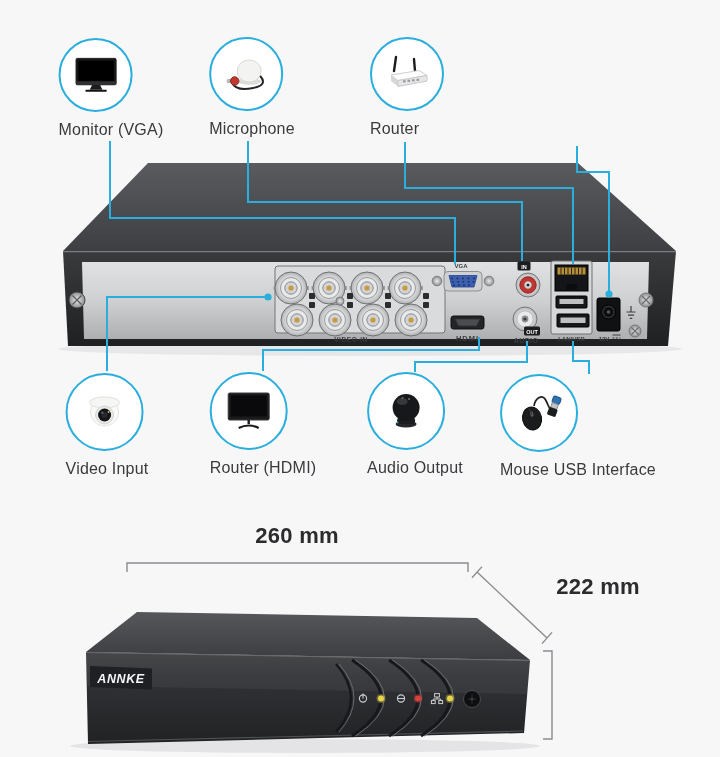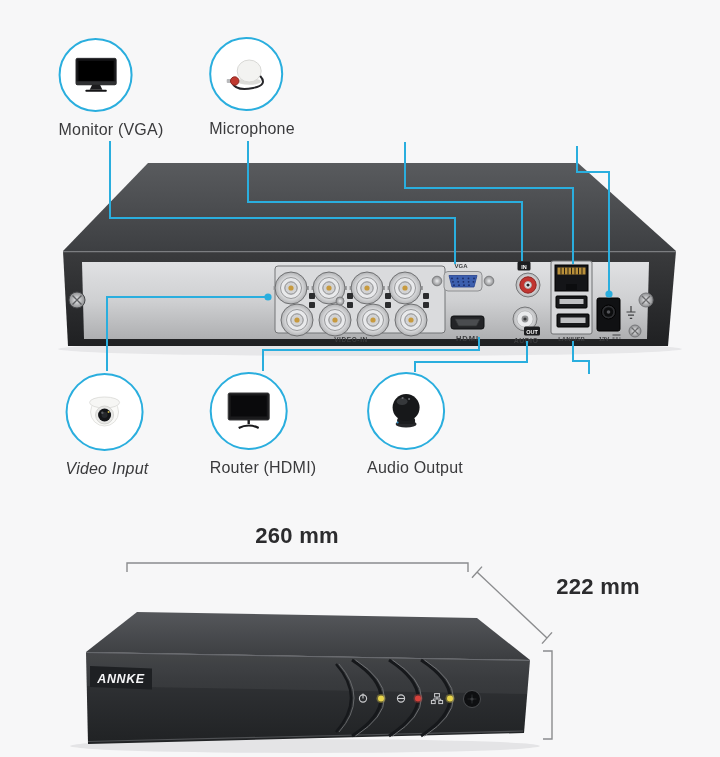--- a/index.html
+++ b/index.html
@@ -338,23 +338,39 @@
         <ellipse cx="27" cy="29.5" rx="12" ry="3.2" fill="#dcdcd9"></ellipse>
         <ellipse cx="27" cy="19" rx="12" ry="11" fill="#f3f3f1" stroke="#d8d8d5"></ellipse>
         <path d="M38,24 q8,9 -7,12 q-17,3.5 -21,-5" stroke="#26262a" stroke-width="2" fill="none"></path>
         <rect x="4.5" y="27" width="5.5" height="4" rx="1" fill="#b9babc"></rect>
         <circle cx="12.5" cy="29" r="4.2" fill="#c0392f" stroke="#8e2a22"></circle>
       </svg>
     </div>
     <div class="clabel">Microphone</div>
   </div>
 
-
-
-  <div class="callout" style="left:107px;top:373px;font-style:italic;">
+  <div class="callout" style="left:407px;top:37px;">
+    <div class="bubble sm">
+      <svg width="48" height="40" viewBox="0 0 48 40">
+        <path d="M13,3 L11,17" stroke="#1b1b1d" stroke-width="2.4" stroke-linecap="round"></path>
+        <path d="M31,5 L32,17" stroke="#1b1b1d" stroke-width="2.4" stroke-linecap="round"></path>
+        <polygon points="8,21 36,16.5 44,21.5 15,26.5" fill="#fdfdfd" stroke="#cfcfd1"></polygon>
+        <polygon points="8,21 15,26.5 15,32.5 8,27" fill="#d7d7d9"></polygon>
+        <polygon points="15,26.5 44,21.5 44,27 15,32.5" fill="#e6e6e8" stroke="#c9c9cb"></polygon>
+        <rect x="20" y="26.2" width="2.6" height="2.2" fill="#9a9b9d"></rect>
+        <rect x="24.5" y="25.7" width="2.6" height="2.2" fill="#9a9b9d"></rect>
+        <rect x="29" y="25.2" width="2.6" height="2.2" fill="#9a9b9d"></rect>
+        <rect x="33.5" y="24.7" width="2.6" height="2.2" fill="#9a9b9d"></rect>
+      </svg>
+    </div>
+    <div class="clabel">Router</div>
+  </div>
+
+
+  <div class="callout" style="left:107px;top:373px;">
     <div class="bubble lg">
       <svg width="48" height="44" viewBox="0 0 48 44">
         <circle cx="24" cy="22" r="14" fill="#fafaf8" stroke="#e3e3e0"></circle>
         <ellipse cx="24" cy="12.5" rx="15" ry="5.5" fill="#f6f6f4" stroke="#e0e0dd"></ellipse>
         <circle cx="24" cy="25" r="9" fill="#e8e8e6" stroke="#d5d5d2"></circle>
         <circle cx="24" cy="25" r="6.5" fill="#141518"></circle>
         <circle cx="24" cy="25" r="3" fill="#26282c"></circle>
         <circle cx="21.8" cy="22.8" r="1.2" fill="#5a5c60"></circle>
         <circle cx="28" cy="22" r="1" fill="#cab64e"></circle>
       </svg>
@@ -382,18 +398,34 @@
         <circle cx="24" cy="18.5" r="13.5" fill="#17181a"></circle>
         <ellipse cx="20" cy="12.5" rx="5.5" ry="3.5" fill="#3c3e42" opacity="0.85"></ellipse>
         <circle cx="20.5" cy="9" r="1.1" fill="#6a6c70"></circle>
         <circle cx="27" cy="10" r="1.1" fill="#6a6c70"></circle>
         <circle cx="15.5" cy="33.5" r="1" fill="#2f8fc4"></circle>
       </svg>
     </div>
     <div class="clabel">Audio Output</div>
   </div>
 
+  <div class="callout" style="left:578px;top:374px;">
+    <div class="bubble lg">
+      <svg width="48" height="44" viewBox="0 0 48 44">
+        <path d="M19,15 C20,7 27,3.5 30,8 C32,11 33,15 35,18" stroke="#202124" stroke-width="1.8" fill="none"></path>
+        <g transform="rotate(20 38 16)">
+          <rect x="35" y="5" width="8" height="7" rx="2" fill="#2e74b5" stroke="#1d4f86"></rect>
+          <rect x="35.8" y="12" width="6.4" height="5" fill="#c3c4c6" stroke="#8f9092"></rect>
+          <rect x="34.5" y="17" width="9" height="8" rx="1.5" fill="#1c1d1f"></rect>
+        </g>
+        <ellipse cx="17" cy="27.5" rx="9.5" ry="11.5" fill="#1b1c1e" stroke="#0a0a0a" transform="rotate(-12 17 27.5)"></ellipse>
+        <rect x="15.3" y="20.5" width="3" height="5.2" rx="1.5" fill="#56585c" transform="rotate(-12 17 23)"></rect>
+        <path d="M13.5,17.5 Q17,20.5 16.8,24" stroke="#3a3b3e" stroke-width="1" fill="none"></path>
+      </svg>
+    </div>
+    <div class="clabel">Mouse USB Interface</div>
+  </div>
 
   <div class="dim-label" style="left:297px;top:523px;">260 mm</div>
   <div class="dim-label" style="left:598px;top:574px;">222 mm</div>
   <div class="dim-label" style="left:604px;top:705px;margin-top:48px;">45 mm</div>
 
 </div>
 
 </body></html>

